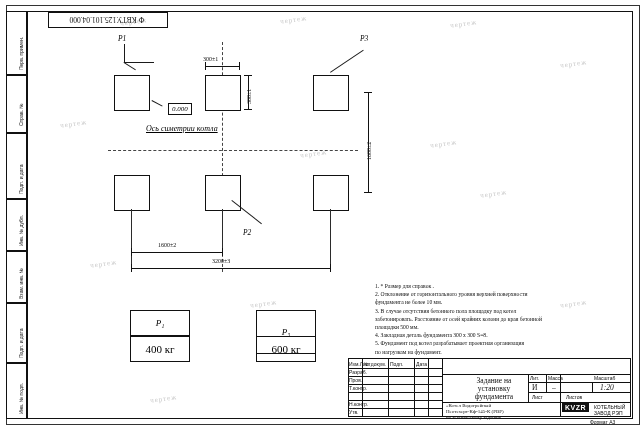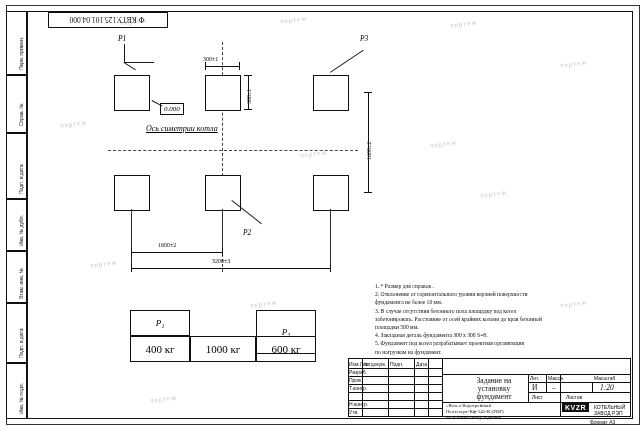--- a/index.html
+++ b/index.html
@@ -88,21 +88,21 @@
   <div class="ln vl" style="left:124px;top:44px;height:18px;"></div>
   <div class="lbl md" style="left:118px;top:34px;">P1</div>
   <div class="ln" style="left:124px;top:62px;width:14px;height:1px;transform:rotate(32deg);transform-origin:0 0;"></div>
 
   <div class="ln" style="left:330px;top:72px;width:40px;height:1px;transform:rotate(-34deg);transform-origin:0 0;"></div>
   <div class="lbl md" style="left:360px;top:34px;">P3</div>
 
   <div class="ln" style="left:232px;top:200px;width:38px;height:1px;transform:rotate(38deg);transform-origin:0 0;"></div>
   <div class="lbl md" style="left:243px;top:228px;">P2</div>
 
-  <div class="flag cursive" style="left:160px;top:103px;font-family:'Liberation Serif',serif;">0.000</div>
+  <div class="flag cursive" style="left:168px;top:103px;font-family:'Liberation Serif',serif;">0.000</div>
   <div class="ln" style="left:152px;top:100px;width:12px;height:1px;transform:rotate(28deg);transform-origin:0 0;"></div>
 
   <div class="lbl md" style="left:146px;top:124px;font-size:8px;text-decoration:underline;">Ось симетрии котла</div>
 
   <div class="dim" style="left:205px;top:66px;width:34px;"></div>
   <div class="dimv" style="left:205px;top:62px;height:8px;"></div>
   <div class="dimv" style="left:239px;top:62px;height:8px;"></div>
   <div class="txt sm" style="left:203px;top:56px;font-family:'Liberation Serif',serif;">300±1</div>
 
   <div class="dimv" style="left:248px;top:75px;height:34px;"></div>
@@ -125,21 +125,20 @@
   <div class="txt sm" style="left:158px;top:242px;font-family:'Liberation Serif',serif;">1600±2</div>
 
   <div class="dim" style="left:131px;top:268px;width:199px;"></div>
   <div class="dimv" style="left:131px;top:264px;height:8px;"></div>
   <div class="dimv" style="left:330px;top:264px;height:8px;"></div>
   <div class="txt sm" style="left:212px;top:258px;font-family:'Liberation Serif',serif;">3200±3</div>
 
   <div class="tblcell lg cursive" style="left:130px;top:310px;width:60px;height:26px;">P₁</div>
   <div class="tblcell lg cursive" style="left:256px;top:310px;width:60px;height:44px;">P₃</div>
   <div class="tblcell" style="left:130px;top:336px;width:60px;height:26px;font-size:11px;font-family:'Liberation Serif',serif;text-align:center;">400 кг</div>
-  <div class="tblcell" style="left:190px;top:336px;width:66px;height:26px;font-size:11px;font-family:'Liberation Serif',serif;">1000 кг</div>
   <div class="tblcell" style="left:256px;top:336px;width:60px;height:26px;font-size:11px;font-family:'Liberation Serif',serif;">600 кг</div>
 
   <div class="notes" style="left:375px;top:282px;width:250px;">
     <div>1. * Размер для справок .</div>
     <div>2. Отклонение от горизонтального уровня верхней поверхности</div>
     <div>фундамента не более 10 мм.</div>
     <div>3. В случае отсутствия бетонного пола площадку под котел</div>
     <div>забетонировать. Расстояние от осей крайних колонн до края бетонной</div>
     <div>площадки 500 мм.</div>
     <div>4. Закладная деталь фундамента  300 x 300 S=8.</div>
@@ -178,21 +177,21 @@
   <div class="tbl-line" style="left:560px;top:374px;width:1px;height:43px;"></div>
   <div class="tbl-line" style="left:528px;top:374px;width:1px;height:28px;"></div>
   <div class="tbl-line" style="left:528px;top:382px;width:103px;height:1px;"></div>
   <div class="tbl-line" style="left:528px;top:392px;width:103px;height:1px;"></div>
   <div class="tbl-line" style="left:546px;top:374px;width:1px;height:18px;"></div>
   <div class="tbl-line" style="left:592px;top:382px;width:1px;height:10px;"></div>
 
 
   <div class="txt md" style="left:462px;top:376px;width:64px;text-align:center;font-family:'Liberation Serif',serif;">Задание на</div>
   <div class="txt md" style="left:462px;top:384px;width:64px;text-align:center;font-family:'Liberation Serif',serif;">установку</div>
-  <div class="txt md" style="left:462px;top:392px;width:64px;text-align:center;font-family:'Liberation Serif',serif;">фундамент</div>
+  <div class="txt md" style="left:462px;top:392px;width:64px;text-align:center;font-family:'Liberation Serif',serif;">фундамента</div>
 
   <div class="txt tiny" style="left:530px;top:375px;">Лит.</div>
   <div class="txt tiny" style="left:548px;top:375px;">Масса</div>
   <div class="txt tiny" style="left:594px;top:375px;">Масштаб</div>
   <div class="txt md" style="left:532px;top:383px;font-family:'Liberation Serif',serif;">И</div>
   <div class="txt md" style="left:552px;top:383px;font-family:'Liberation Serif',serif;">–</div>
   <div class="txt md" style="left:600px;top:383px;font-family:'Liberation Serif',serif;font-style:italic;">1:20</div>
   <div class="txt tiny" style="left:532px;top:394px;">Лист</div>
   <div class="txt tiny" style="left:566px;top:394px;">Листов</div>
 

